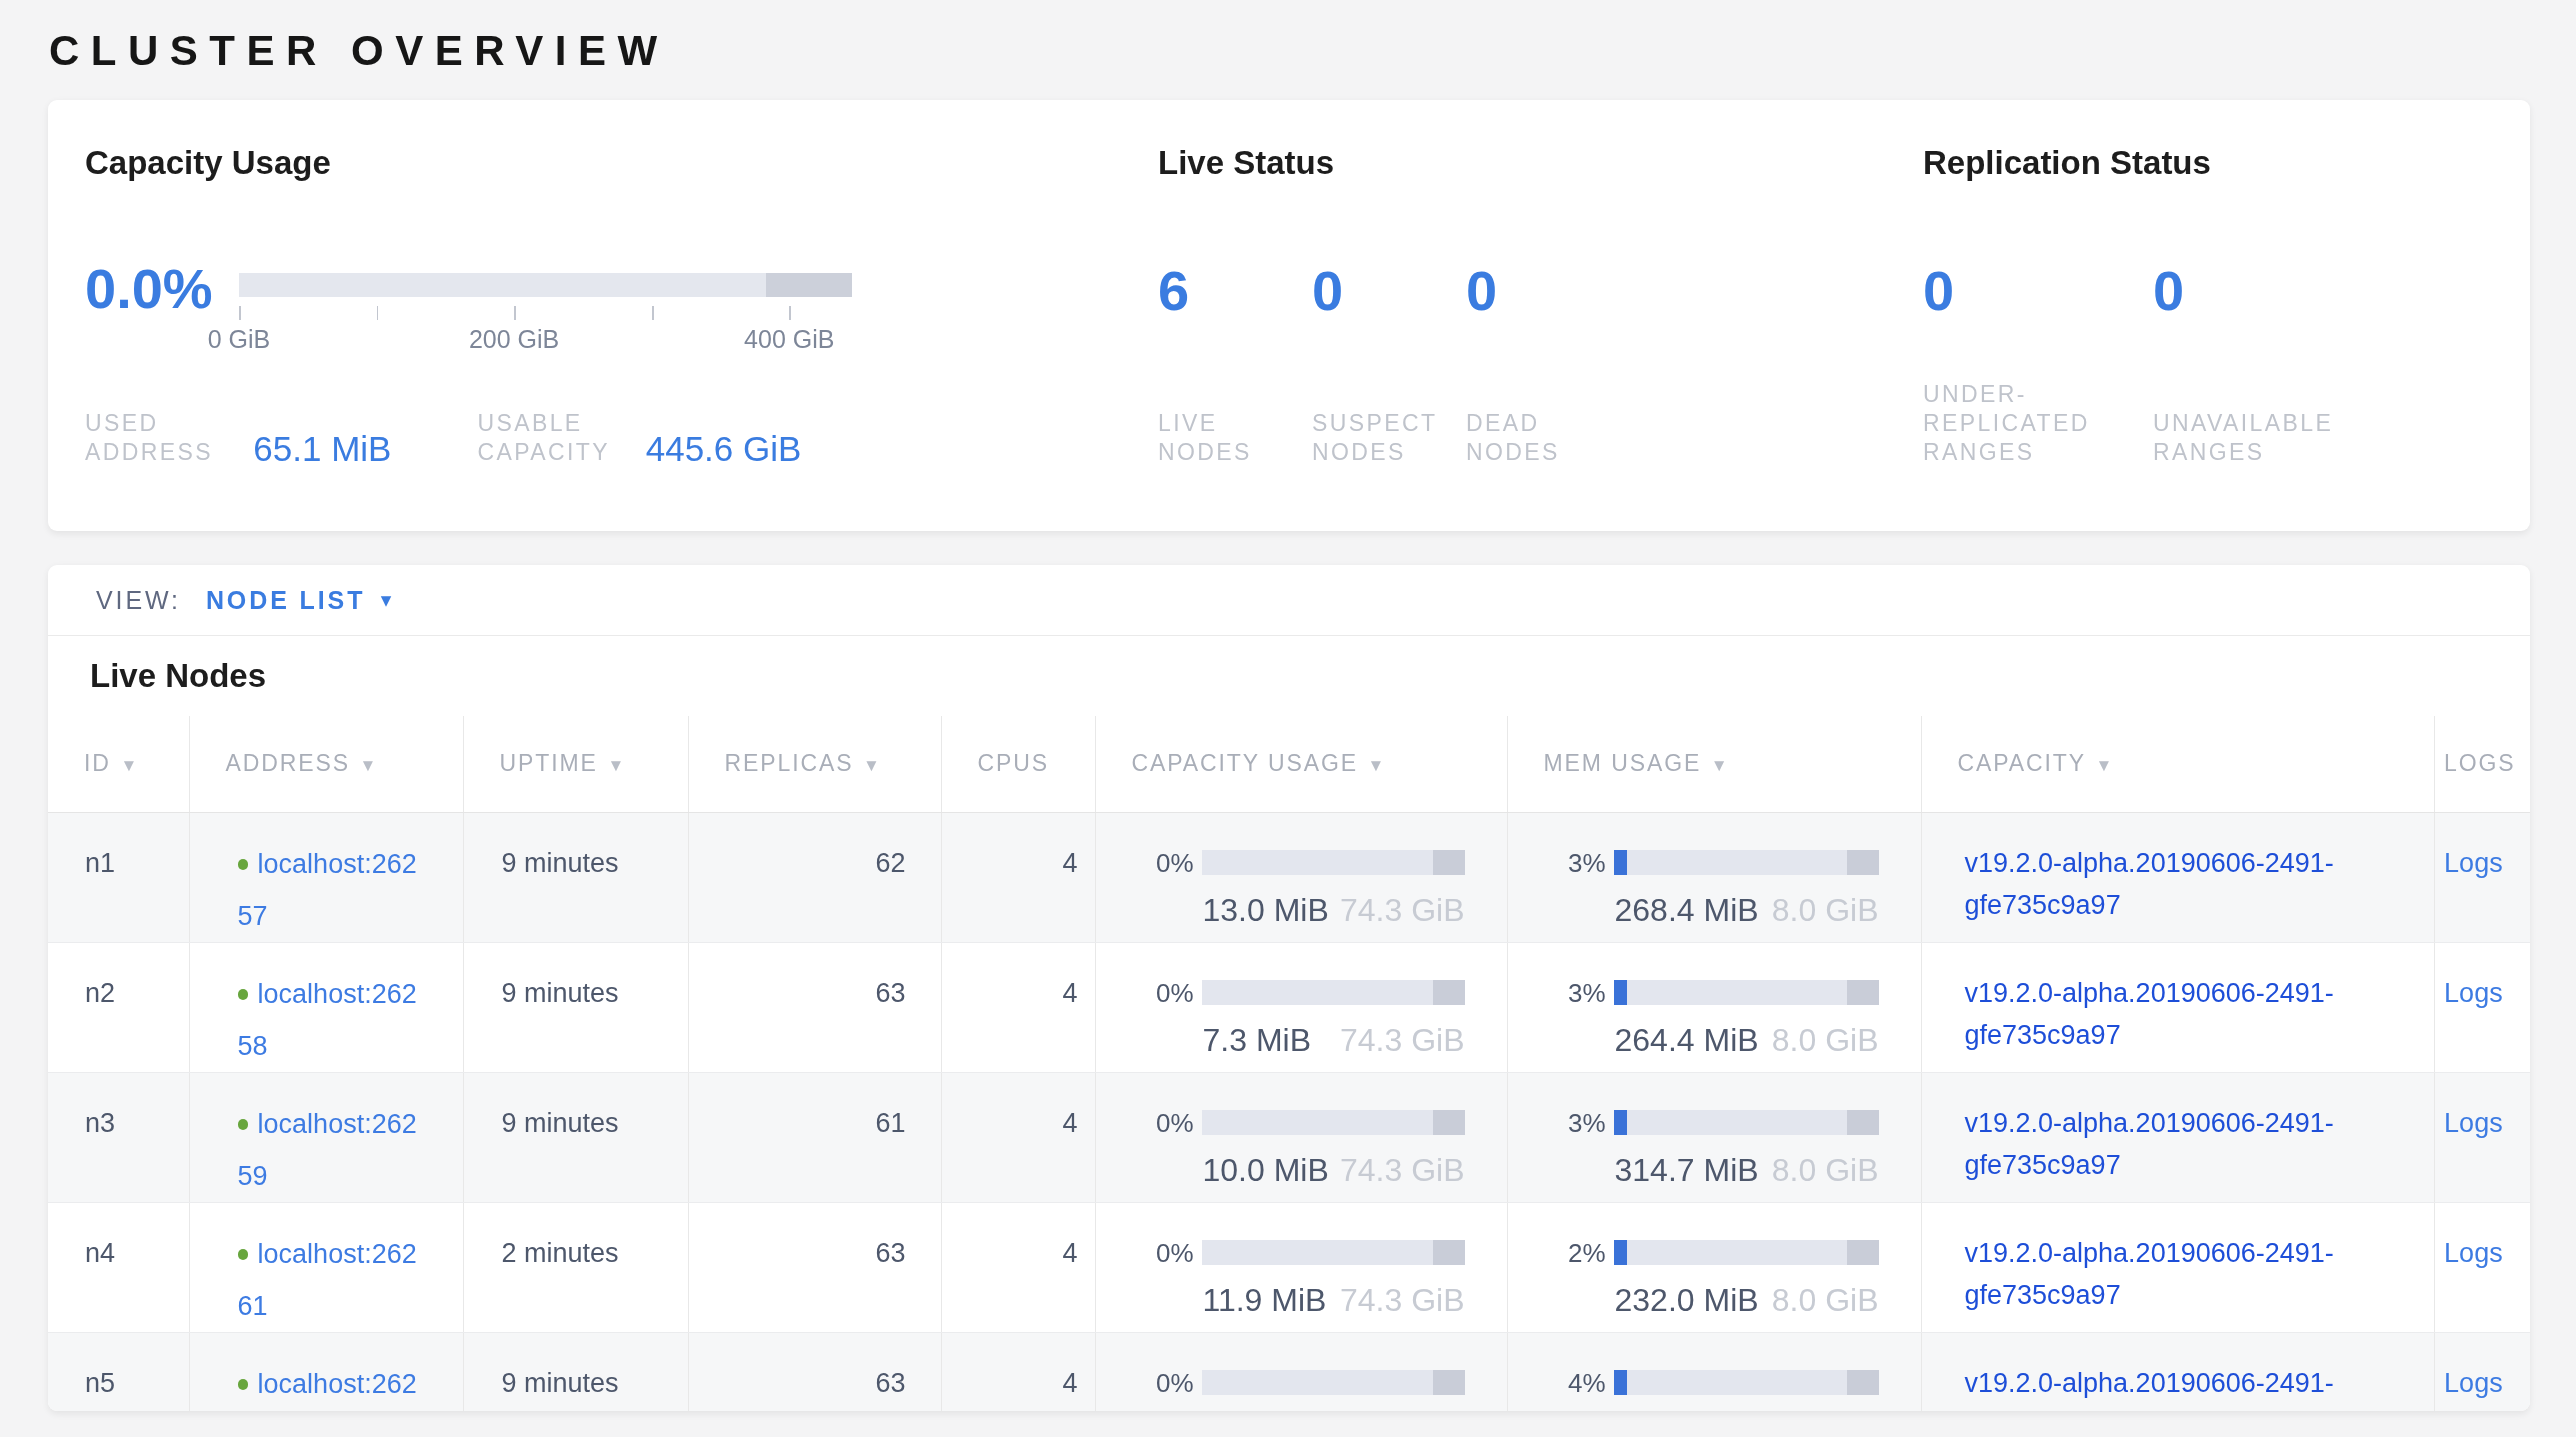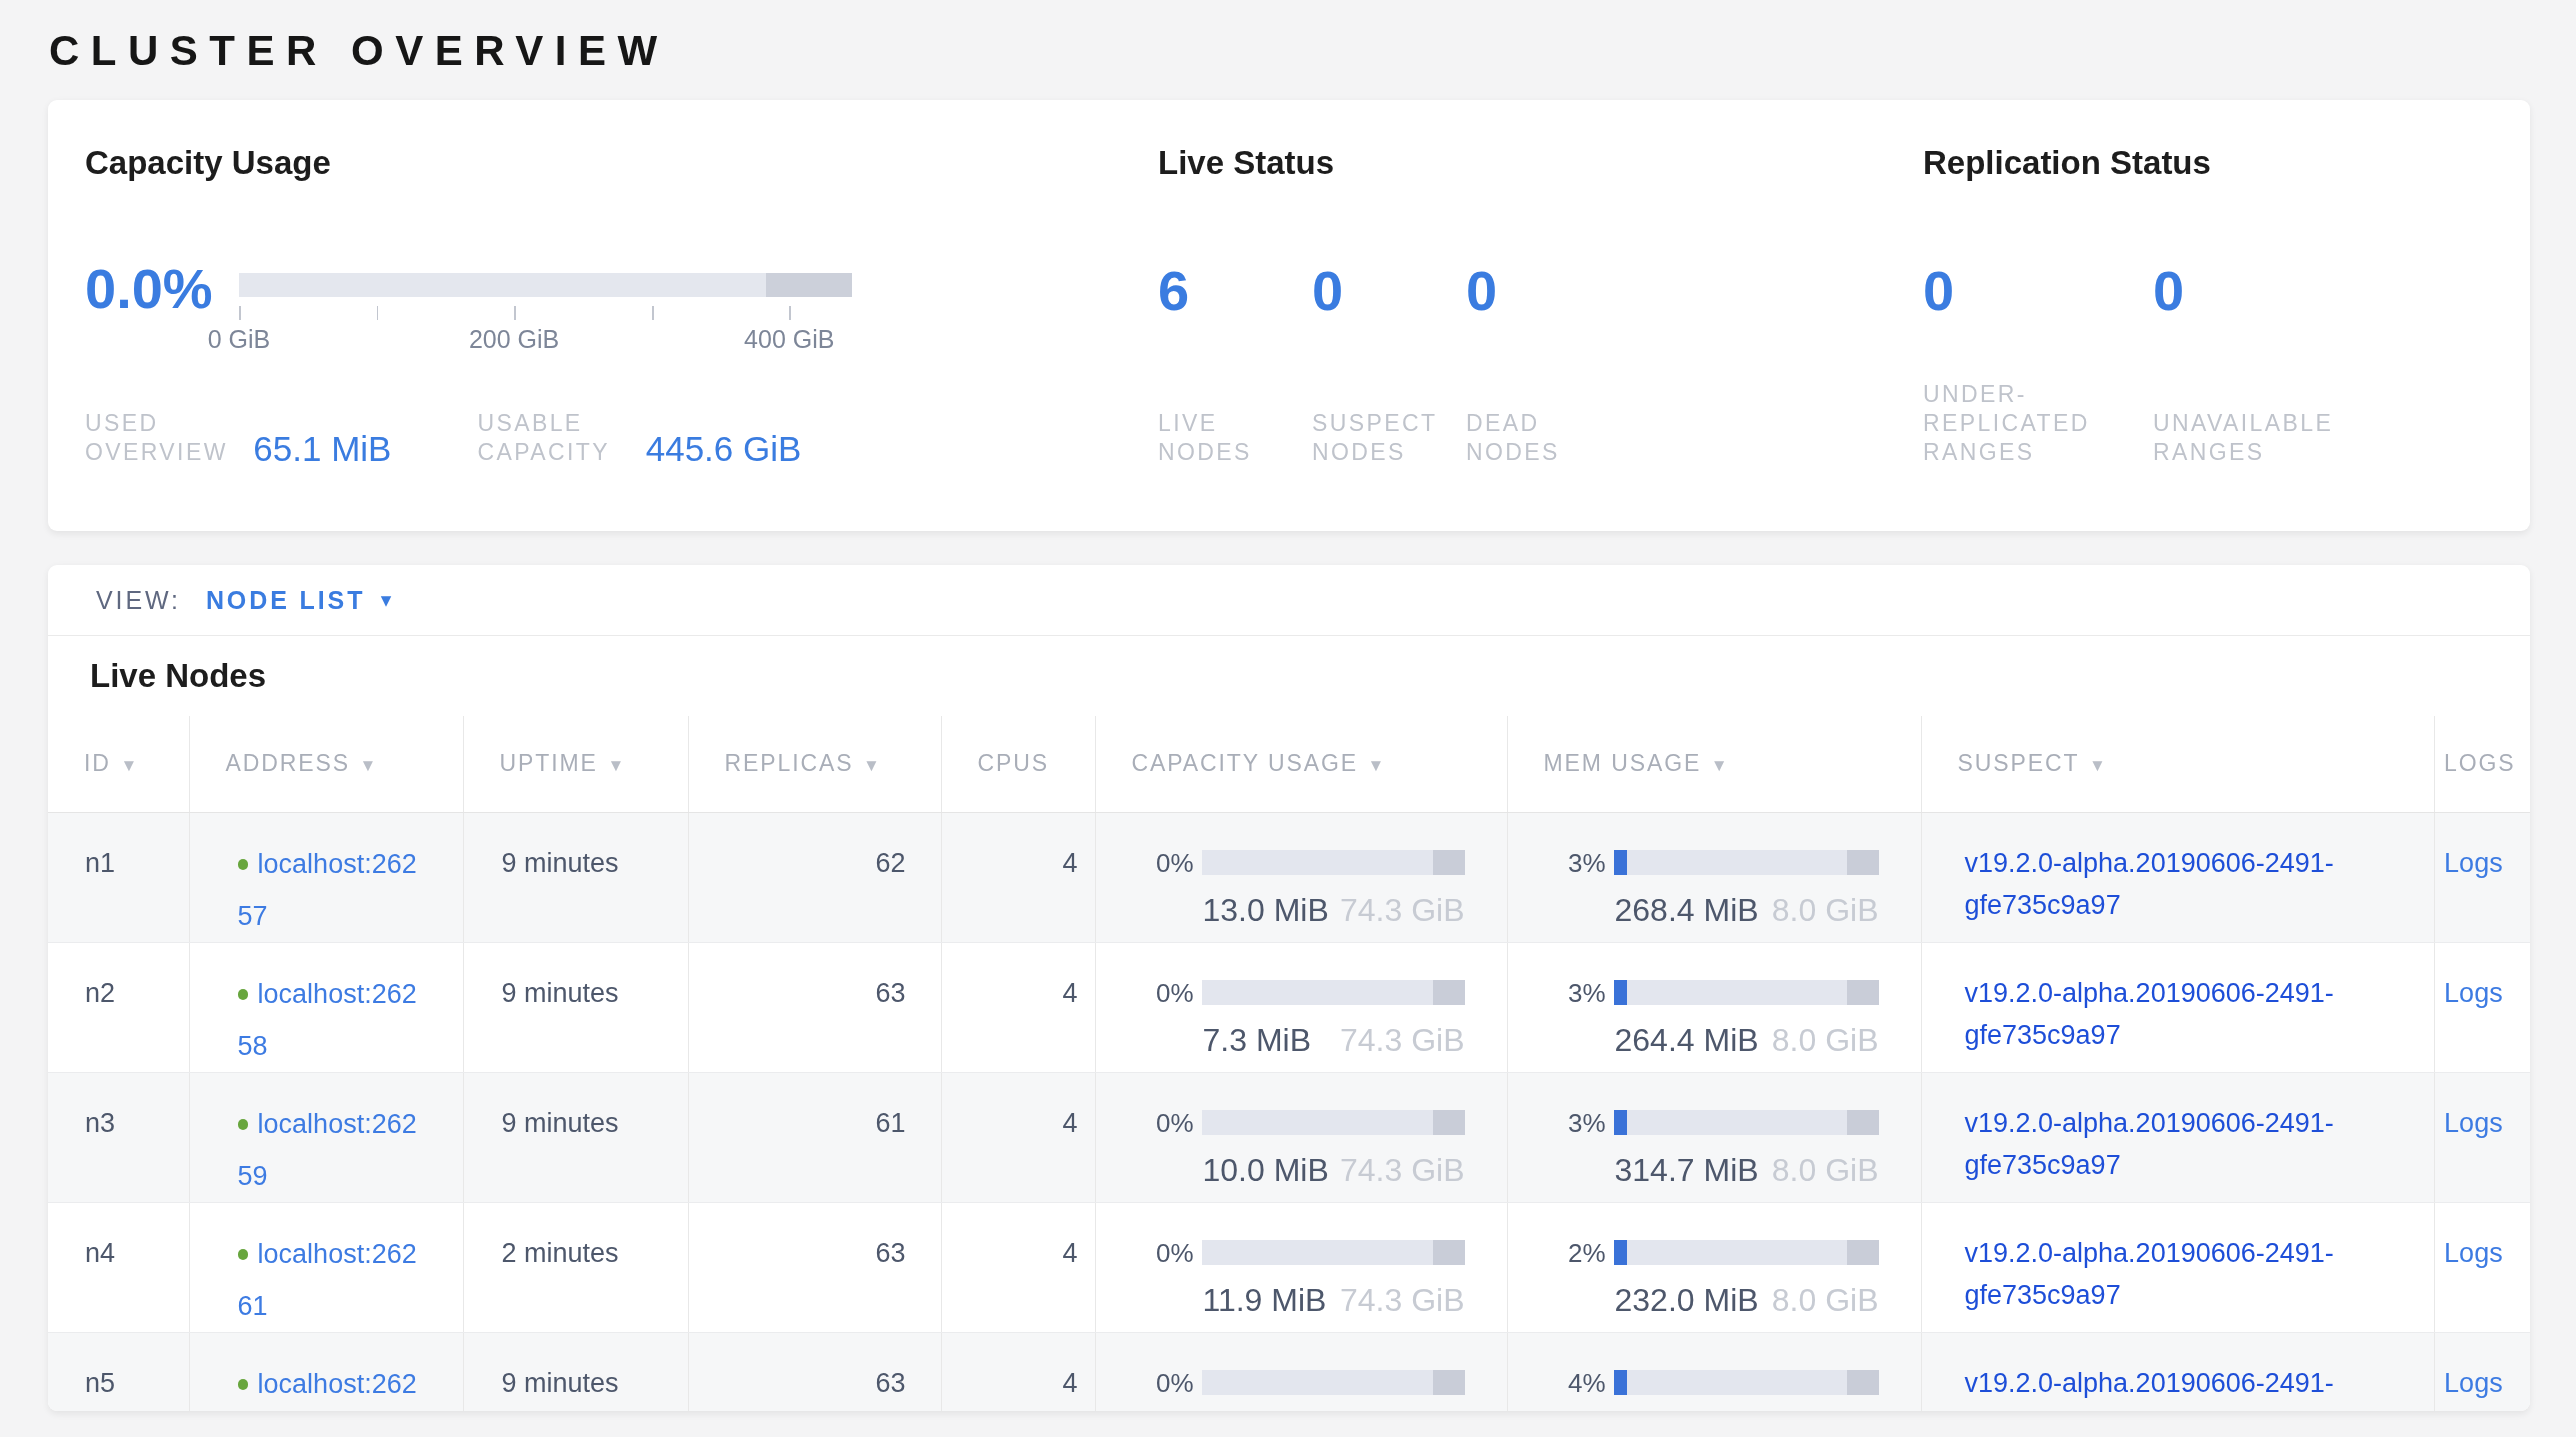--- a/index.html
+++ b/index.html
@@ -114,21 +114,21 @@
       <div class="tick" style="left:22.44%"></div>
       <div class="tick" style="left:44.88%"></div>
       <div class="tick" style="left:67.32%"></div>
       <div class="tick" style="left:89.77%"></div>
       <div class="ticklbl" style="left:0">0 GiB</div>
       <div class="ticklbl" style="left:44.88%">200 GiB</div>
       <div class="ticklbl" style="left:89.77%">400 GiB</div>
     </div>
     <div class="capstats">
       <div class="capstat">
-        <div class="lbl">USED OVERVIEW</div>
+        <div class="lbl">USED ADDRESS</div>
         <div class="val">65.1 MiB</div>
       </div>
       <div class="capstat">
         <div class="lbl">USABLE CAPACITY</div>
         <div class="val">445.6 GiB</div>
       </div>
     </div>
   </div>
 
   <div class="sec sec-nodes">
@@ -190,21 +190,21 @@
     </colgroup>
     <thead>
       <tr id="hdr-row">
           <th class="col-id"><span>ID</span><span class="caret">▼</span></th>
           <th class="col-address"><span>ADDRESS</span><span class="caret">▼</span></th>
           <th class="col-uptime"><span>UPTIME</span><span class="caret">▼</span></th>
           <th class="col-replicas"><span>REPLICAS</span><span class="caret">▼</span></th>
           <th class="col-cpus"><span>CPUS</span></th>
           <th class="col-capacity"><span>CAPACITY USAGE</span><span class="caret">▼</span></th>
           <th class="col-mem"><span>MEM USAGE</span><span class="caret">▼</span></th>
-          <th class="col-version"><span>SUSPECT</span><span class="caret">▼</span></th>
+          <th class="col-version"><span>CAPACITY</span><span class="caret">▼</span></th>
           <th class="col-logs"><span>LOGS</span></th>
         </tr>
     </thead>
     <tbody class="main" id="tbl-body">
   <tr>
     <td class="c-id">n1</td>
     <td class="c-addr">
       <span class="dot"></span><a href="#">localhost:26257</a>
     </td>
     <td class="c-uptime">9 minutes</td>

